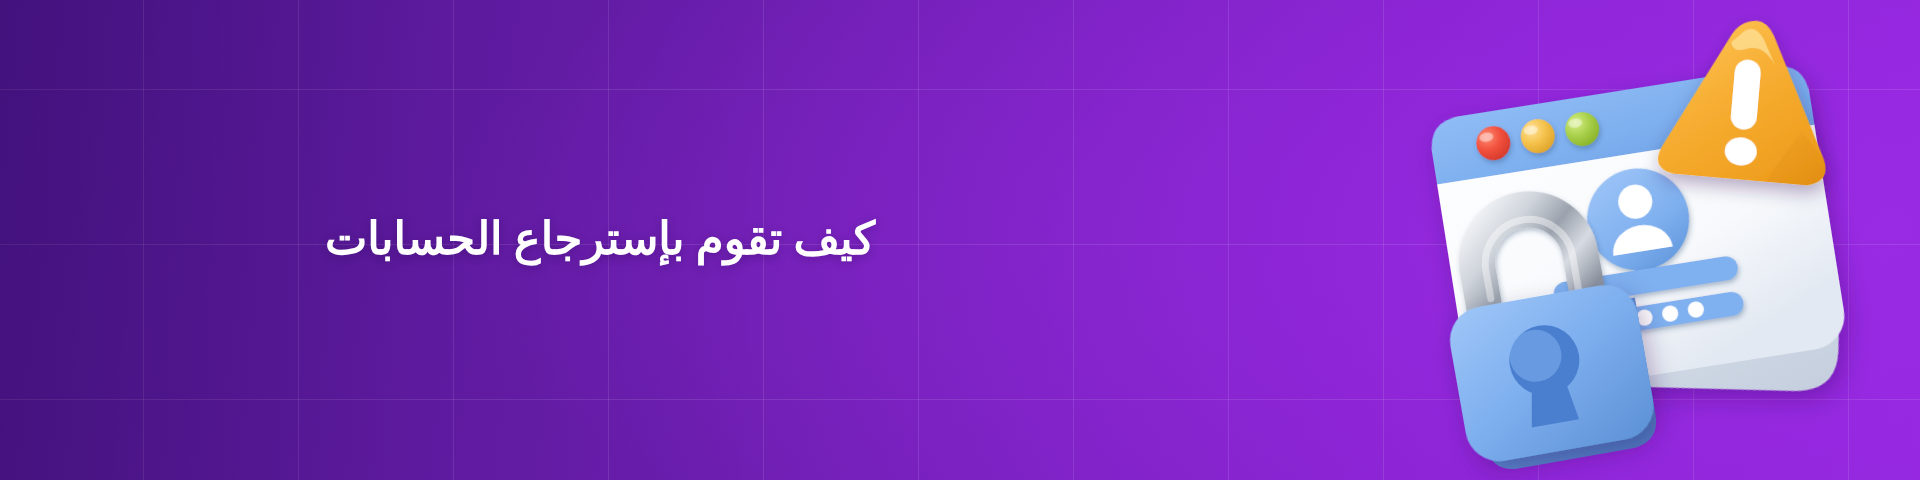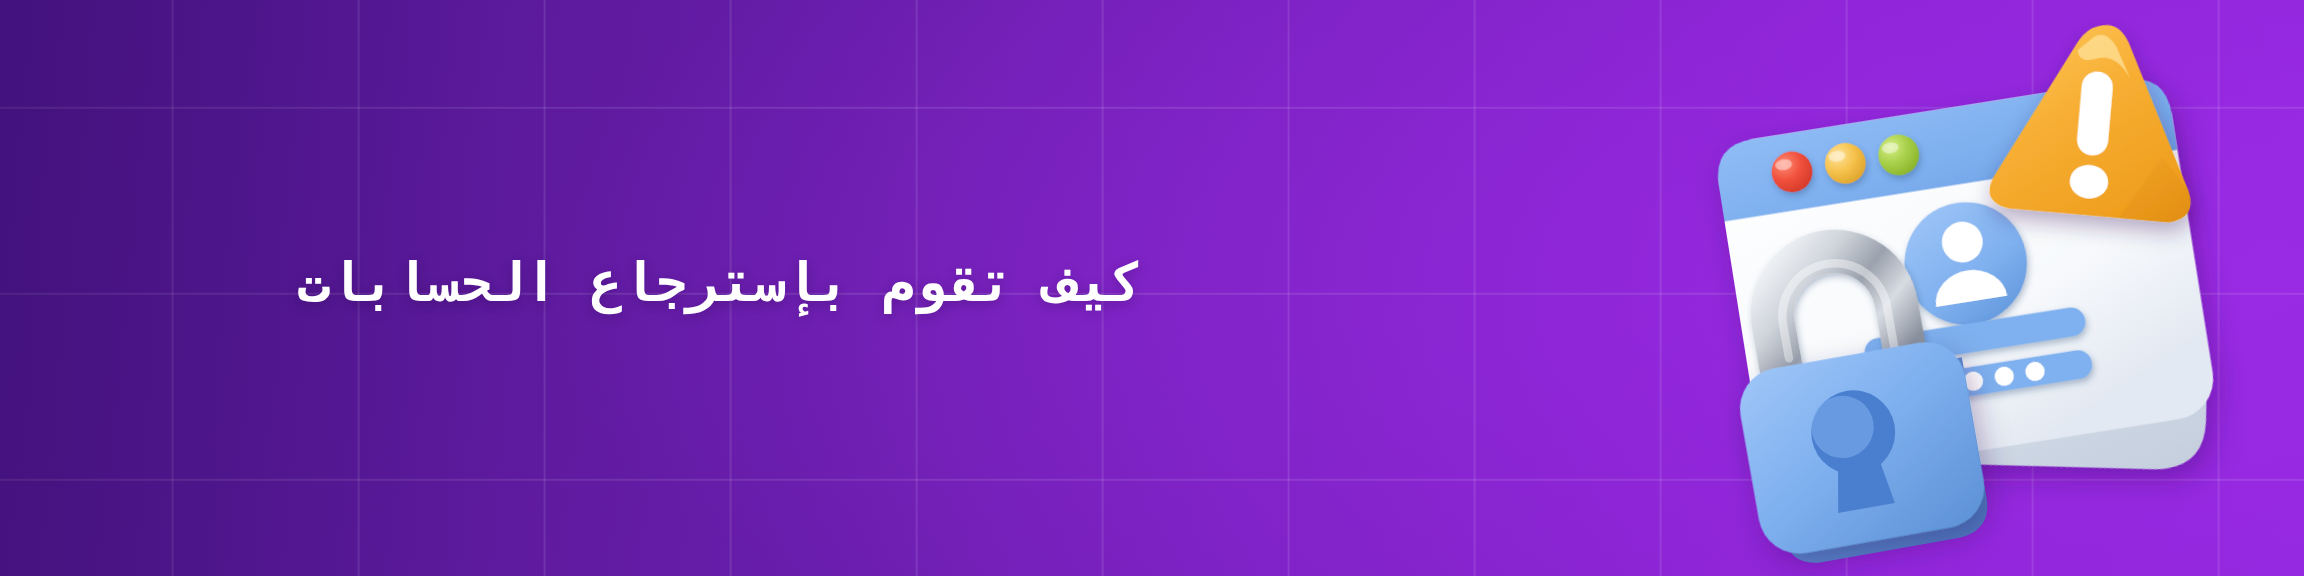--- a/index.html
+++ b/index.html
@@ -5,21 +5,21 @@
   html, body {
     margin: 0;
     padding: 0;
     background: #2b0a44;
   }
   #banner {
     position: relative;
     width: 1920px;
     height: 480px;
     overflow: hidden;
-    font-family: Liberation Mono, monospace;
+    font-family: Liberation Serif, serif;
   }
 
   
   .bg-gradient {
     position: absolute;
     inset: 0;
     background:
       radial-gradient(120% 160% at 92% 48%, rgba(160,45,235,0.62) 0%, rgba(160,45,235,0.0) 58%),
       linear-gradient(100deg, #4e1690 0%, #5c1a9e 18%, #6b1eae 38%, #7b21c2 58%, #8a23d2 78%, #9127dc 100%);
   }

